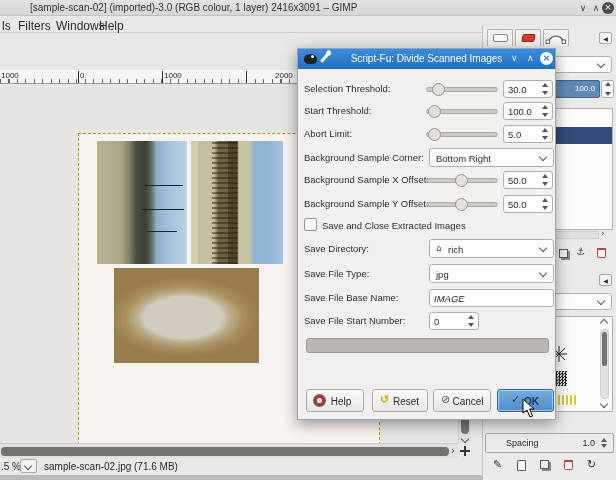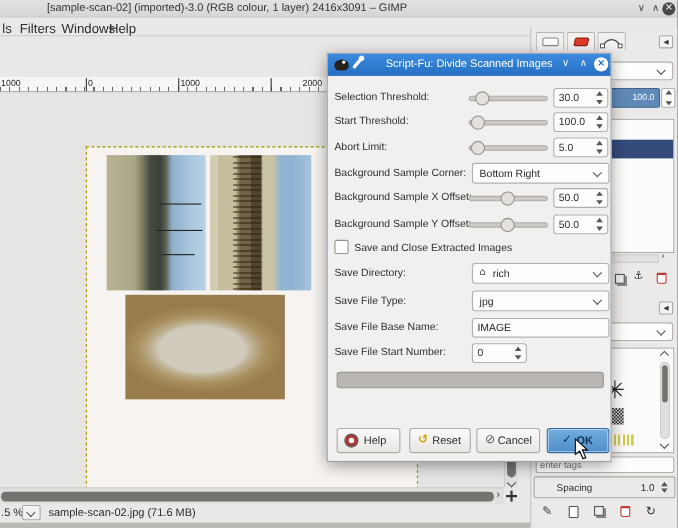--- a/index.html
+++ b/index.html
@@ -6,21 +6,21 @@
   *{box-sizing:border-box;}
   .screen{
     position:relative;width:616px;height:480px;overflow:hidden;
     background:#e9e8e6;font-family:"Liberation Sans",sans-serif;color:#2b2b2b;
   }
   .a{position:absolute;}
   .nw{white-space:nowrap;}
   .ico{font-family:"DejaVu Sans",sans-serif;line-height:1;}
   
   .titlebar{left:0;top:0;width:616px;height:16px;background:linear-gradient(#e3e2e0,#d7d6d4);border-bottom:1px solid #c2c0bd;}
-  .titlebar .title{left:30px;top:2px;width:340px;text-align:right;font-size:10px;color:#333;}
+  .titlebar .title{left:30px;top:2px;width:340px;text-align:left;font-size:10px;color:#333;}
   .winbtn{top:2px;width:14px;height:12px;font-size:9px;color:#444;text-align:center;line-height:12px;}
   .winclose{top:2px;width:12px;height:12px;border-radius:50%;background:#4a4a4a;color:#fff;font-size:9px;line-height:11px;text-align:center;}
   .menubar{left:0;top:16px;width:616px;height:17px;background:#e9e8e6;border-bottom:1px solid #cfcdca;font-size:12px;}
   .menubar span{position:absolute;top:3px;}
   
   .ruler{left:0;top:70px;width:458px;height:14px;background:#f6f6f5;border-bottom:1px solid #9a9896;
     background-image:repeating-linear-gradient(90deg,#666 0 1px,transparent 1px 8.5px);
     background-size:100% 4px;background-position:0 100%;background-repeat:no-repeat;}
   .ruler span{position:absolute;top:1px;font-size:8px;color:#222;border-left:1px solid #333;padding-left:1px;height:12px;}
   
@@ -93,21 +93,21 @@
   .knob{position:absolute;top:-5px;width:13px;height:13px;background:#e4e1dd;border:1px solid #96938f;border-radius:50%;}
   .spin{position:absolute;left:205px;top:0;width:50px;height:18px;background:#fdfdfc;border:1px solid #b3b0ac;border-radius:3px;font-size:9.5px;}
   .spin .val{position:absolute;left:4px;top:3px;}
   .spincol{position:absolute;right:2px;top:1px;width:9px;height:14px;}
   .tri-up{position:absolute;left:1px;top:1px;width:0;height:0;border-left:3.5px solid transparent;border-right:3.5px solid transparent;border-bottom:4px solid #555;}
   .tri-dn{position:absolute;left:1px;bottom:1px;width:0;height:0;border-left:3.5px solid transparent;border-right:3.5px solid transparent;border-top:4px solid #555;}
   .combo{position:absolute;left:131px;top:0;width:125px;height:19px;background:#fdfdfc;border:1px solid #b3b0ac;border-radius:3px;font-size:9.5px;}
   .combo .val{position:absolute;left:6px;top:4px;}
   .combo .chev{position:absolute;right:7px;top:5px;}
   .checkbox{position:absolute;left:6px;top:2px;width:13px;height:13px;background:#fdfdfc;border:1px solid #96938f;border-radius:2px;}
-  .textinput{position:absolute;left:131px;top:0;width:125px;height:18px;background:#fdfdfc;border:1px solid #b3b0ac;border-radius:3px;font-size:9.5px;padding:0 4px;font-family:"Liberation Sans",sans-serif;color:#222;}
+  .textinput{position:absolute;left:131px;top:0;width:125px;height:18px;background:#fdfdfc;border:1px solid #b3b0ac;border-radius:3px;font-size:9.5px;padding:0 4px;font-family:"Liberation Sans",sans-serif;color:#222;font-style:italic;}
   .progress{left:8px;top:289px;width:243px;height:15px;background:#b9b6b3;border:1px solid #9b9895;border-radius:3px;}
   .btn{top:340px;height:23px;background:linear-gradient(#fbfbfa,#e8e6e3);border:1px solid #aeaca9;border-radius:3px;font-size:10px;color:#2b2b2b;text-align:center;}
   .btn .bico{position:absolute;left:7px;top:5px;}
   .btn .blabel{position:absolute;left:0;right:0;top:6px;padding-left:12px;}
   .btn-ok{background:linear-gradient(#74acdd,#4e8ec9);border:1px solid #2f6ba3;box-shadow:inset 0 0 0 1px rgba(255,255,255,.45);color:#0f3358;font-weight:bold;}
   .lifebuoy{width:11px;height:11px;border:3px solid #a83838;border-radius:50%;background:#fff;box-shadow:0 0 0 1px #666;}
   .cursor{z-index:90;}
 </style>
 </head>
 <body>
@@ -215,21 +215,20 @@
         <path d="M9 1 V17 M1 9 H17 M3 3 L15 15 M15 3 L3 15" stroke="#222" stroke-width="1"></path>
       </svg>
       <div class="brush-noise" style="left:64px;top:54px;"></div>
       <div class="brush-text" style="left:62px;top:78px;"></div>
       <span class="chev chev-up" style="position:absolute;right:5px;top:3px;"></span>
       <div style="position:absolute;right:3px;top:12px;width:9px;height:70px;background:#e2e0de;border:1px solid #cfcdca;border-radius:4px;">
         <div style="position:absolute;left:1px;top:2px;width:5px;height:34px;background:#757370;border-radius:3px;"></div>
       </div>
       <span class="chev" style="position:absolute;right:5px;bottom:4px;"></span>
     </div>
-    <div class="a tagrow" style="left:4px;top:390px;width:126px;">enter tags</div>
     <div class="a spacingrow" style="left:2px;top:408px;width:129px;">
       <span style="position:absolute;left:20px;">Spacing</span>
       <span style="position:absolute;right:18px;">1.0</span>
       <span class="tri-up" style="right:6px;left:auto;top:4px;position:absolute;"></span>
       <span class="tri-dn" style="right:6px;left:auto;bottom:4px;position:absolute;"></span>
     </div>
     <div class="dockicons">
       <span class="ico" style="left:10px;top:434px;">✎</span>
       <div class="a icon-page" style="left:34px;top:435px;"></div>
       <div class="a icon-dup" style="left:57px;top:435px;"></div>

